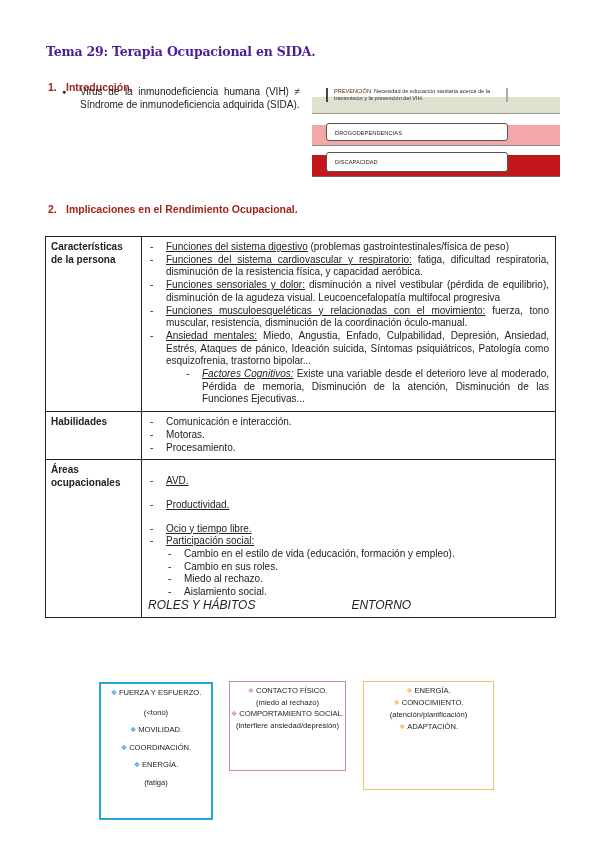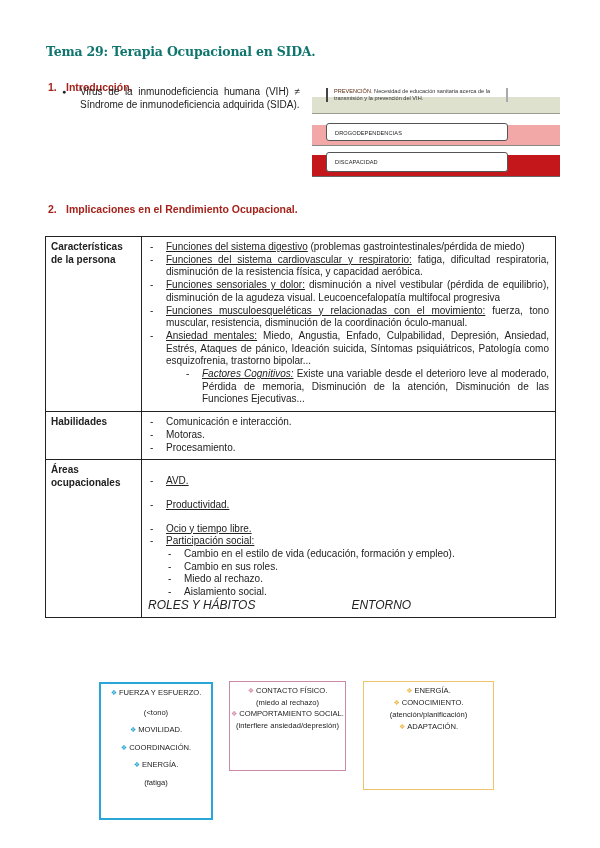--- a/index.html
+++ b/index.html
@@ -1,17 +1,17 @@
 <!DOCTYPE html>
 <html><head>
 <meta charset="utf-8">
 <style>
   html, body { margin: 0; padding: 0; background: #ffffff; }
   body { width: 600px; height: 848px; position: relative; overflow: hidden; font-family: "Liberation Sans", sans-serif; color: #222; }
-  .title { position: absolute; left: 46px; top: 44px; font-family: "DejaVu Serif", serif; font-size: 12.5px; font-weight: bold; color: #0f766e; letter-spacing: -0.2px; }
+  .title { position: absolute; left: 46px; top: 44px; font-family: "DejaVu Serif", serif; font-size: 12.5px; font-weight: bold; color: #4c1d95; letter-spacing: -0.2px; }
   .h1 { position: absolute; left: 48px; font-size: 10.5px; font-weight: bold; color: #a5231c; }
   .h1 .num { display: inline-block; width: 18px; }
   .intro { position: absolute; left: 62px; top: 86px; width: 238px; margin: 0; padding: 0; list-style: none; font-size: 10px; line-height: 12.5px; text-align: justify; }
   .intro li { position: relative; padding-left: 18px; }
   .intro li::before { content: "\25CF"; position: absolute; left: 0; top: 0; font-size: 7px; }
 
   
   .band { position: absolute; left: 312px; width: 248px; }
   .band-prev { top: 97px; height: 16px; background: #dfe1cf; border-bottom: 1px solid #9a9c8c; }
   .band-drog { top: 125px; height: 20px; background: #f2a8a6; border-bottom: 1px solid #888; }
@@ -70,21 +70,21 @@
 <div class="h1" style="top:203px;">
   <span class="num">2.</span><span>Implicaciones en el Rendimiento Ocupacional.</span>
 </div>
 
 <table class="main">
   <tbody>
       <tr>
     <td class="lbl">Características de la persona</td>
     <td>
       <ul class="dash">
-        <li><span class="u">Funciones del sistema digestivo</span><span> (problemas gastrointestinales/pérdida de miedo)</span></li>
+        <li><span class="u">Funciones del sistema digestivo</span><span> (problemas gastrointestinales/física de peso)</span></li>
         <li><span class="u">Funciones del sistema cardiovascular y respiratorio:</span><span> fatiga, dificultad respiratoria, disminución de la resistencia física, y capacidad aeróbica.</span></li>
         <li><span class="u">Funciones sensoriales y dolor:</span><span> disminución a nivel vestibular (pérdida de equilibrio), disminución de la agudeza visual. Leucoencefalopatía multifocal progresiva</span></li>
         <li><span class="u">Funciones musculoesqueléticas y relacionadas con el movimiento:</span><span> fuerza, tono muscular, resistencia, disminución de la coordinación óculo-manual.</span></li>
         <li><span class="u">Ansiedad mentales:</span><span> Miedo, Angustia, Enfado, Culpabilidad, Depresión, Ansiedad, Estrés, Ataques de pánico, Ideación suicida, Síntomas psiquiátricos, Patología como esquizofrenia, trastorno bipolar...</span>
           <ul class="dash sub">
             <li><span class="u i">Factores Cognitivos:</span><span> Existe una variable desde el deterioro leve al moderado, Pérdida de memoria, Disminución de la atención, Disminución de las Funciones Ejecutivas...</span></li>
           </ul>
         </li>
       </ul>
     </td>

